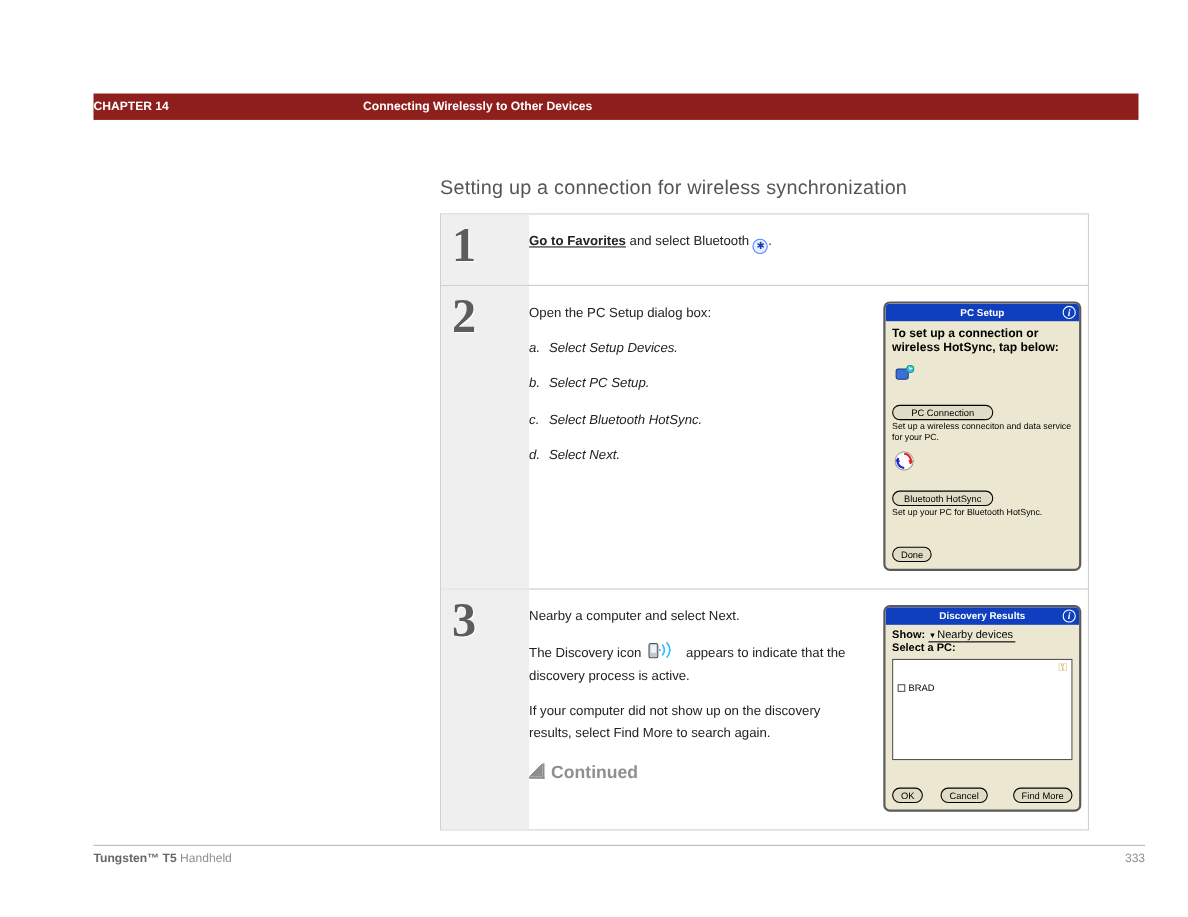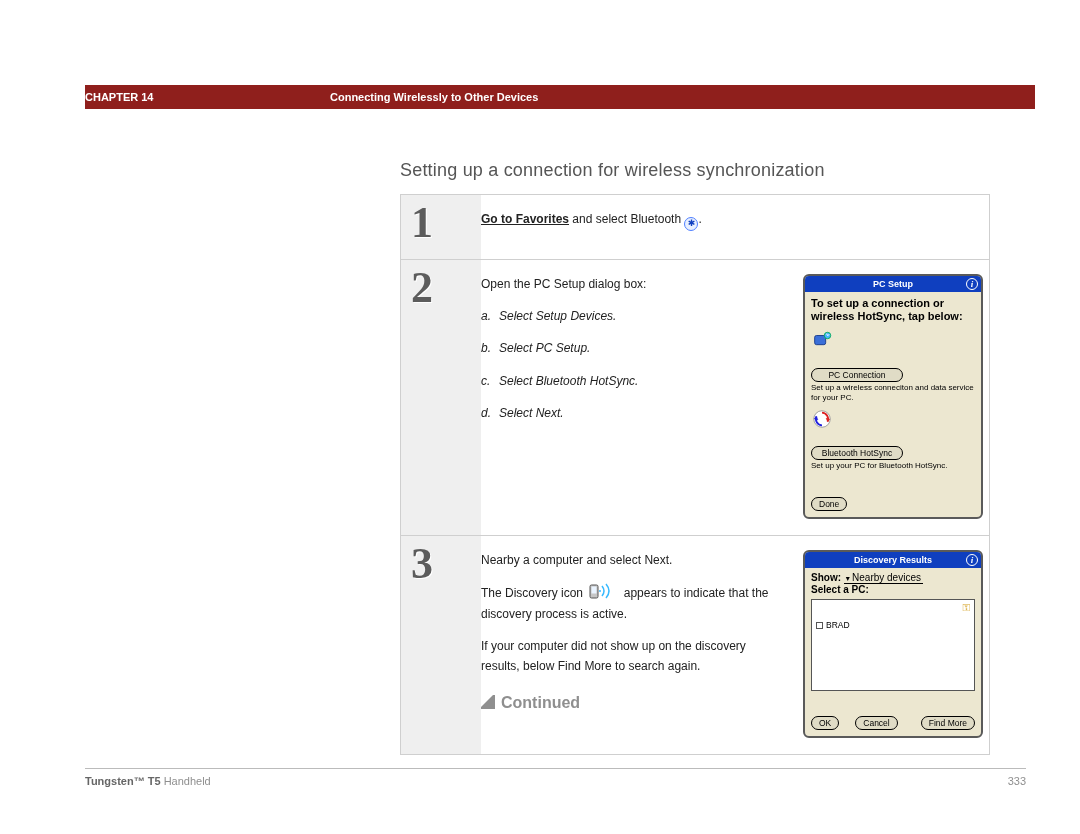--- a/index.html
+++ b/index.html
@@ -69,21 +69,21 @@
     background:#e8f0ff;align-items:center;justify-content:center;vertical-align:-3px;
     font-size:9px;color:#1040c0;line-height:1;
   }
   .discovery-inline{
     display:inline-block;width:28px;height:18px;vertical-align:-3px;margin:0 3px;
     position:relative;
   }
   .discovery-inline svg{width:100%;height:100%;}
   
   .ftr{
-    position:absolute;left:85px;right:54px;bottom:44px;height:22px;
+    position:absolute;left:85px;right:39px;bottom:44px;height:22px;
     border-top:1px solid #bbb;padding-top:6px;
     font-size:11px;color:var(--muted);display:flex;justify-content:space-between;
   }
   .ftr .prod b{color:#666;}
   
   .palm{
     width:180px;border:var(--frame-brd);border-radius:6px;background:#ece7d0;
     font-size:9px;color:#000;flex-shrink:0;margin-right:6px;
     display:flex;flex-direction:column;overflow:hidden;
   }
@@ -218,21 +218,21 @@
                   <rect x="1" y="3" width="8" height="13" rx="1.5" fill="#c6c6c6" stroke="#555"></rect>
                   <rect x="2.5" y="4.5" width="5" height="7" fill="#eaf4ff"></rect>
                   <line x1="5" y1="14" x2="5" y2="14" stroke="#555"></line>
                   <path d="M13 4 q4 5 0 10" fill="none" stroke="#38baff" stroke-width="1.5"></path>
                   <path d="M17 2 q6 7 0 14" fill="none" stroke="#38baff" stroke-width="1.5"></path>
                   <circle cx="11" cy="9" r="1" fill="#38baff"></circle>
                 </svg>
             </span>
             <span> appears to indicate that the discovery process is active.</span>
           </p>
-          <p>If your computer did not show up on the discovery results, below Find More to search again.</p>
+          <p>If your computer did not show up on the discovery results, select Find More to search again.</p>
           <span class="continued">Continued</span>
         </div>
 
         <div class="palm palm2">
           <div class="titlebar">
             <span>Discovery Results</span>
             <span class="info">i</span>
           </div>
           <div class="controls">
             <b>Show:</b>

